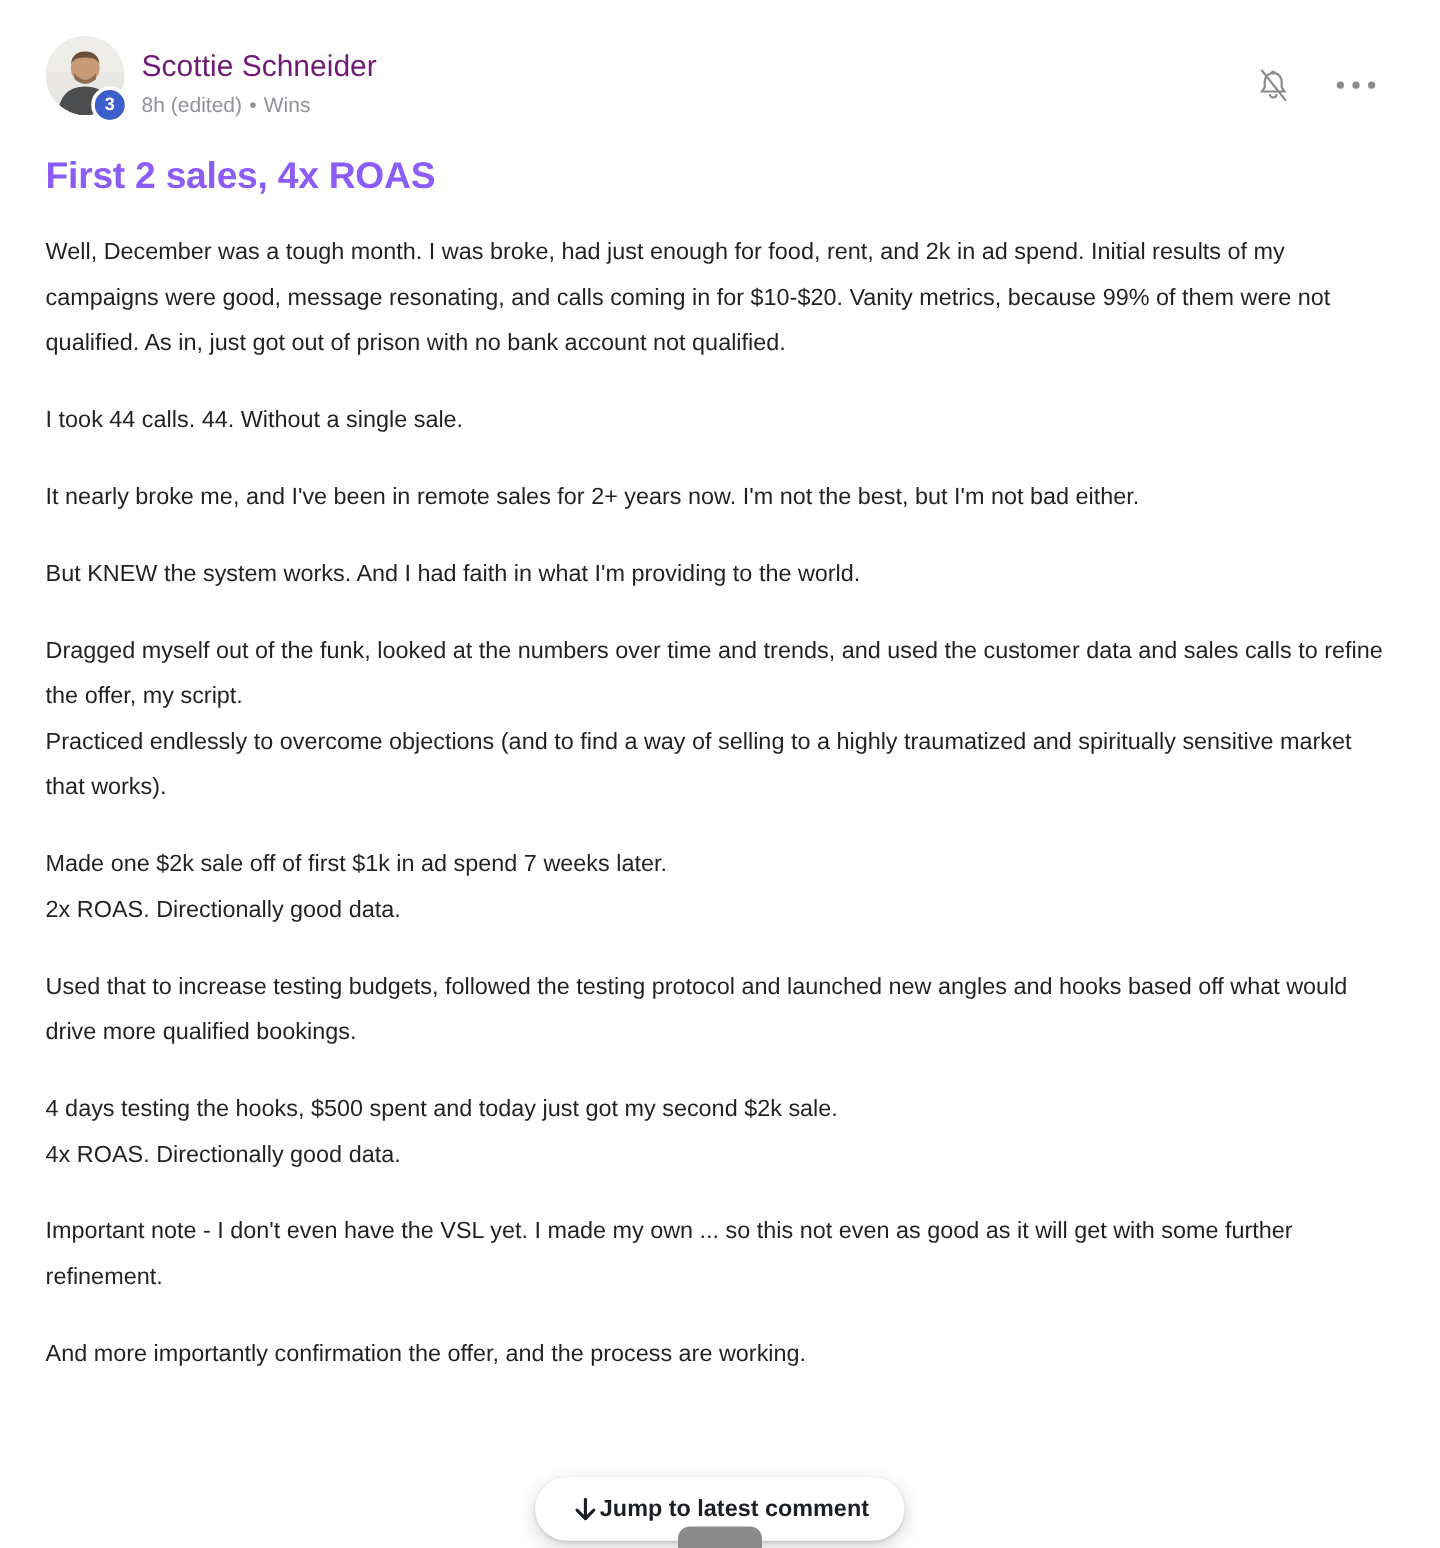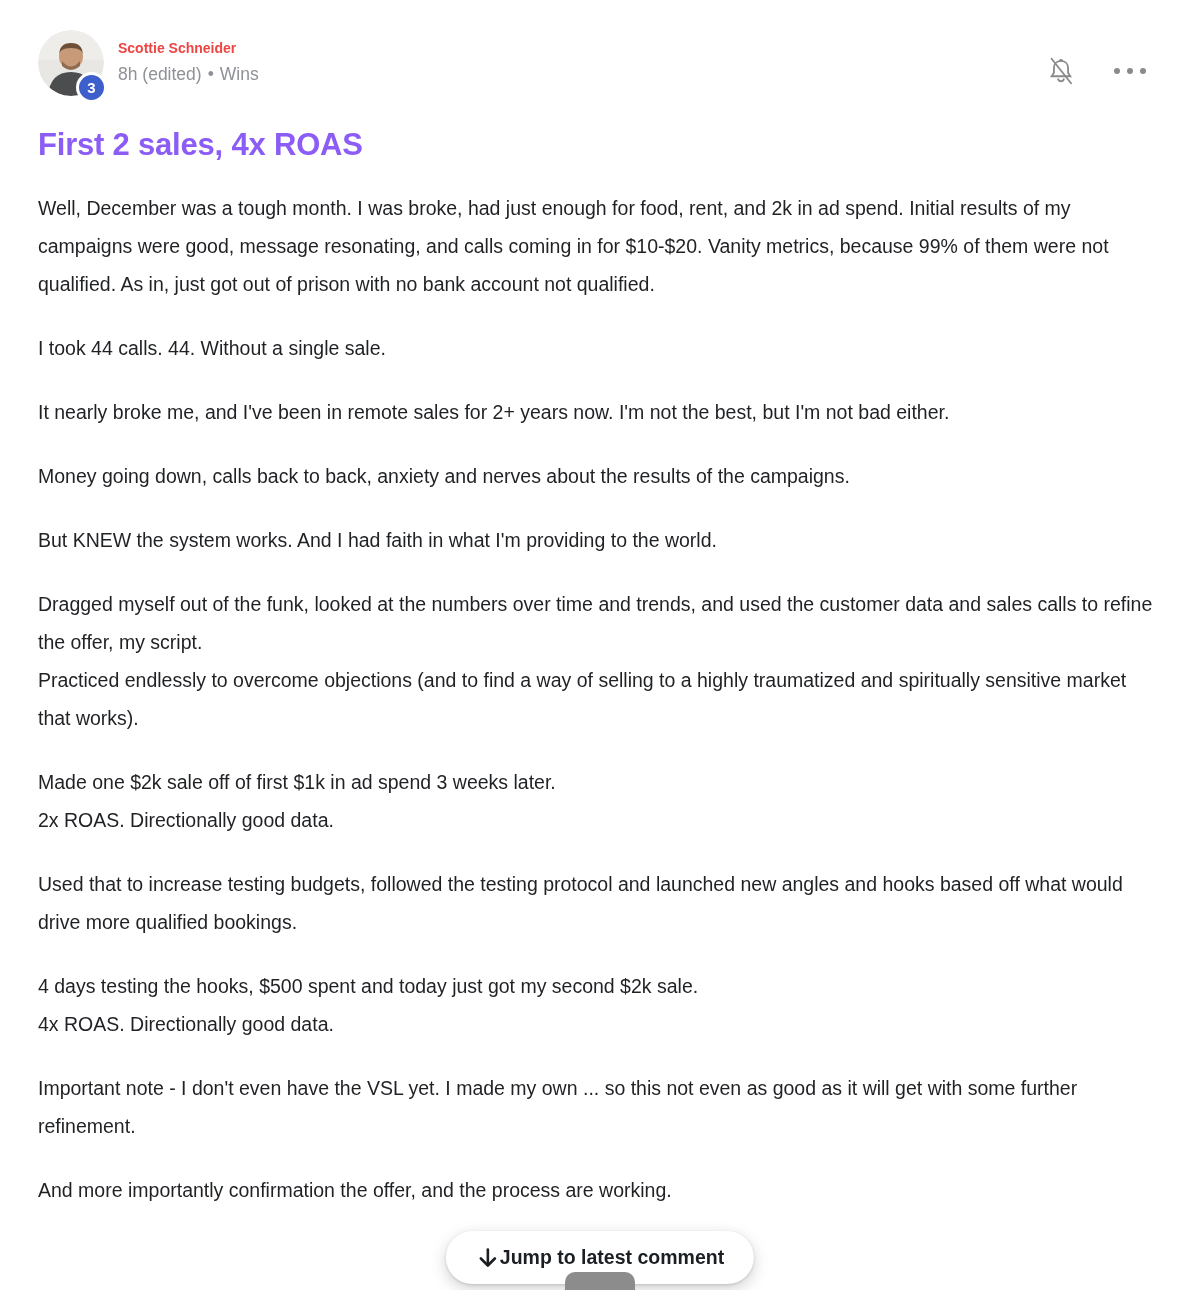--- a/index.html
+++ b/index.html
@@ -32,21 +32,21 @@
     position:absolute;right:-3px;bottom:-7px;
     width:25px;height:25px;border-radius:50%;
     background:var(--badge-blue);
     border:3px solid #ffffff;
     color:#ffffff;font-size:15px;font-weight:700;
     display:flex;align-items:center;justify-content:center;
     line-height:1;
   }
   .author-block{margin-left:14px;padding-top:10px;}
   .author-name{
-    font-size:14px;font-weight:700;color:#ef4444;
+    font-size:25px;font-weight:400;color:#701a75;
     line-height:1.2;cursor:pointer;
   }
   .post-meta{
     margin-top:7px;
     font-size:17.5px;color:var(--meta-gray);
     display:flex;align-items:flex-start;gap:6px;
   }
   .post-meta .category{font-weight:400;cursor:pointer;}
   .header-actions{
     margin-left:auto;
@@ -140,25 +140,24 @@
       </button>
     </div>
   </div>
 
   <h1 class="post-title">First 2 sales, 4x ROAS</h1>
 
   <div class="post-body">
       <p>Well, December was a tough month. I was broke, had just enough for food, rent, and 2k in ad spend. Initial results of my campaigns were good, message resonating, and calls coming in for $10-$20. Vanity metrics, because 99% of them were not qualified. As in, just got out of prison with no bank account not qualified.</p>
       <p>I took 44 calls. 44. Without a single sale.</p>
       <p>It nearly broke me, and I've been in remote sales for 2+ years now. I'm not the best, but I'm not bad either.</p>
-      <p>Money going down, calls back to back, anxiety and nerves about the results of the campaigns.</p>
       <p>But KNEW the system works. And I had faith in what I'm providing to the world.</p>
       <p>Dragged myself out of the funk, looked at the numbers over time and trends, and used the customer data and sales calls to refine the offer, my script.
 Practiced endlessly to overcome objections (and to find a way of selling to a highly traumatized and spiritually sensitive market that works).</p>
-      <p>Made one $2k sale off of first $1k in ad spend 3 weeks later.
+      <p>Made one $2k sale off of first $1k in ad spend 7 weeks later.
 2x ROAS. Directionally good data.</p>
       <p>Used that to increase testing budgets, followed the testing protocol and launched new angles and hooks based off what would drive more qualified bookings.</p>
       <p>4 days testing the hooks, $500 spent and today just got my second $2k sale.
 4x ROAS. Directionally good data.</p>
       <p>Important note - I don't even have the VSL yet. I made my own ... so this not even as good as it will get with some further refinement.</p>
       <p>And more importantly confirmation the offer, and the process are working.</p>
     </div>
 
 </div>
 

